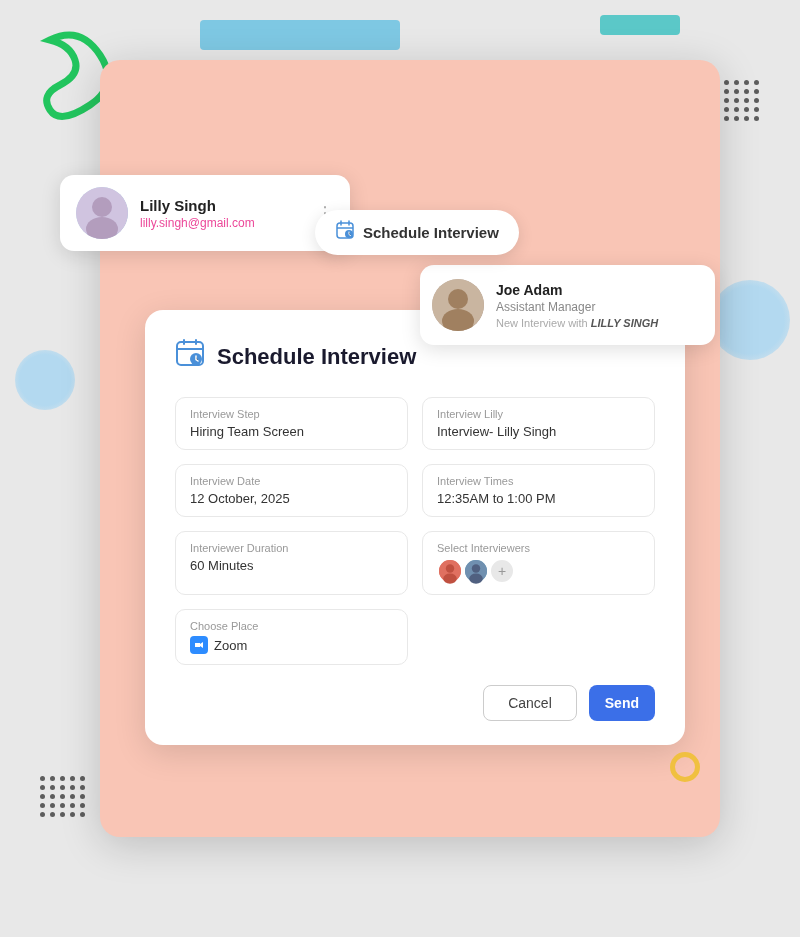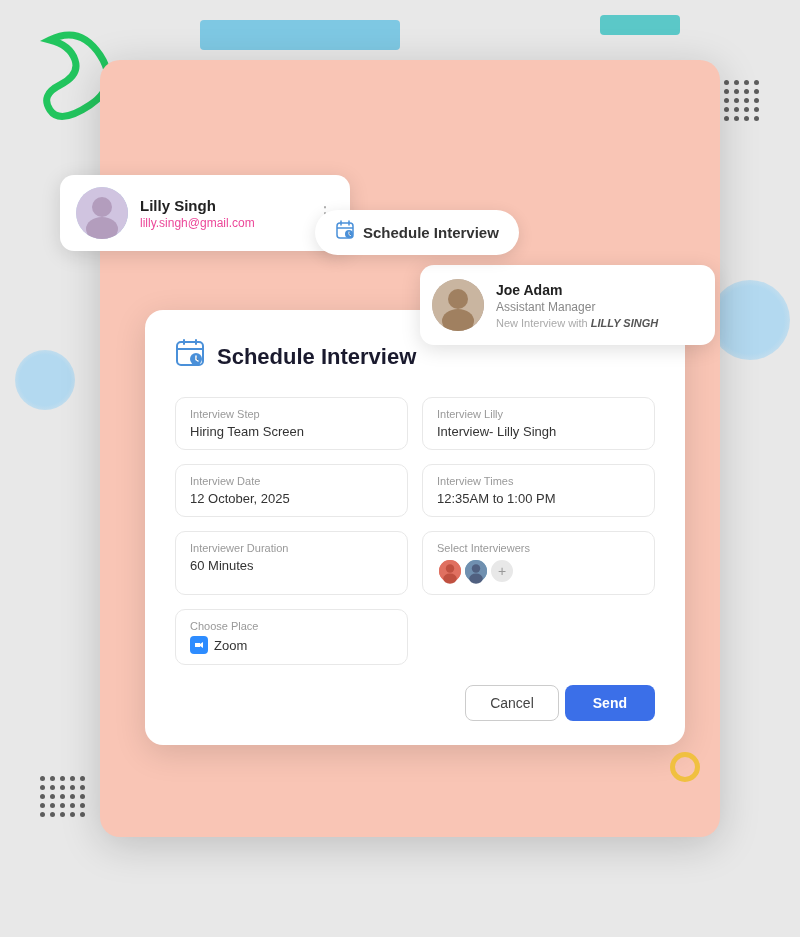--- a/index.html
+++ b/index.html
@@ -371,37 +371,37 @@
       justify-content: center;
       font-size: 14px;
       color: #999;
       margin-left: -4px;
       cursor: pointer;
     }
 
     .modal-footer {
       display: flex;
       justify-content: flex-end;
-      gap: 6px;
+      gap: 12px;
       margin-top: 20px;
     }
 
     .btn-cancel {
       padding: 9px 24px;
       border: 1.5px solid #ccc;
       border-radius: 8px;
       background: #fff;
       color: #444;
       font-size: 14px;
       font-weight: 500;
       cursor: pointer;
     }
 
     .btn-send {
-      padding: 9px 28px;
+      padding: 9px 16px;
       border: none;
       border-radius: 8px;
       background: #3b6fe8;
       color: #fff;
       font-size: 14px;
       font-weight: 600;
       cursor: pointer;
     }
   </style>
 </head>

